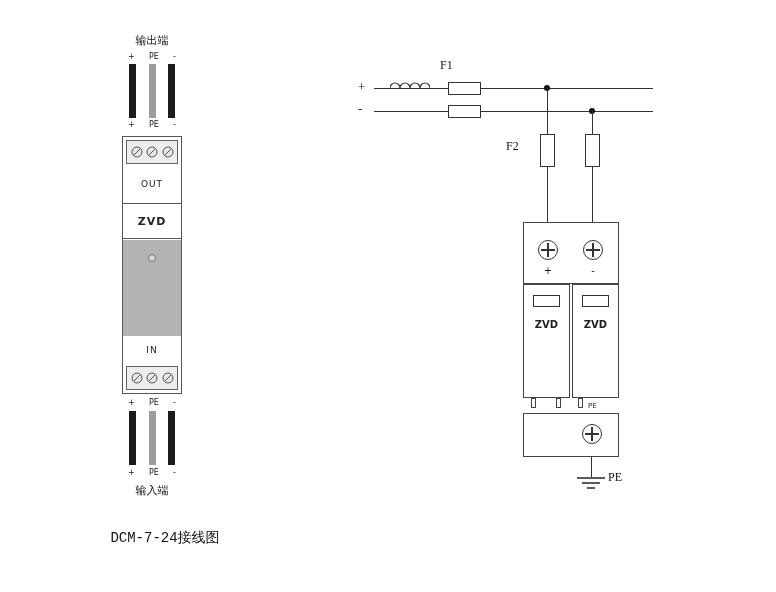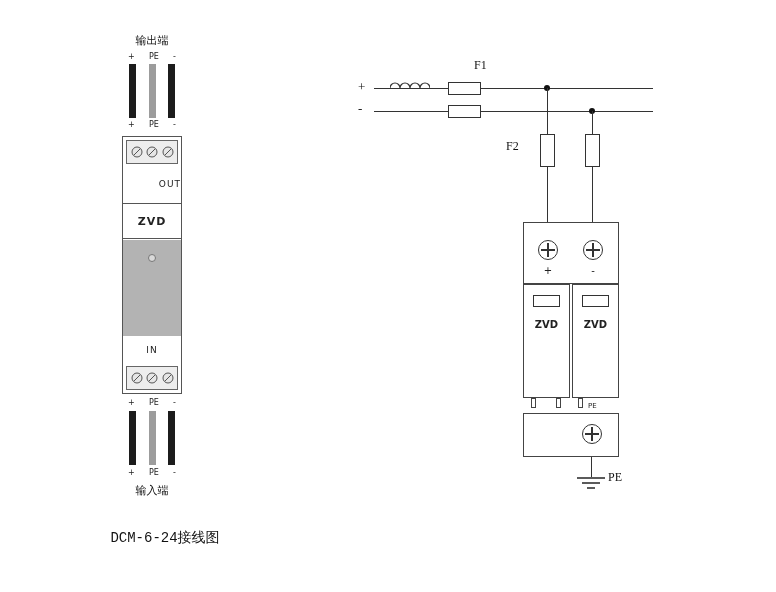--- a/index.html
+++ b/index.html
@@ -64,21 +64,21 @@
             <line x1="3" y1="9" x2="9" y2="3" stroke="#555"></line>
           </svg>
         </span>
       <span>
           <svg width="12" height="12" viewBox="0 0 12 12">
             <circle cx="6" cy="6" r="5" fill="#e6e6e6" stroke="#555"></circle>
             <line x1="3" y1="9" x2="9" y2="3" stroke="#555"></line>
           </svg>
         </span>
     </div>
-    <div class="modtext" style="top:42px; font-size:9px; letter-spacing:1px;text-align:right;">OUT</div>
+    <div class="modtext" style="top:42px; font-size:9px; letter-spacing:1px;">OUT</div>
     <div class="modtext" style="top:66px; height:36px; border-top:1px solid #555; border-bottom:1px solid #555; display:flex; align-items:center; justify-content:center; font-size:11px; font-weight:bold; letter-spacing:1px;">ZVD</div>
     <div class="abs" style="left:0; top:103px; width:100%; height:96px; background:#b3b3b3;">
       <div class="abs" style="left:25px; top:14px; width:8px; height:8px; border-radius:50%; border:1px solid #777; background:#d9d9d9;"></div>
     </div>
     <div class="modtext" style="top:208px; font-size:9px; letter-spacing:1px;">IN</div>
     <div class="termblock" style="left:3px; top:229px; width:52px; height:24px;">
       <span>
           <svg width="12" height="12" viewBox="0 0 12 12">
             <circle cx="6" cy="6" r="5" fill="#e6e6e6" stroke="#555"></circle>
             <line x1="3" y1="9" x2="9" y2="3" stroke="#555"></line>
@@ -112,33 +112,33 @@
   </div>
 
   <div class="trow" style="left:128px; top:469px; width:48px;">
     <span>+</span>
     <span>PE</span>
     <span>-</span>
   </div>
 
   <div class="cjk" style="left:122px; top:483px; width:60px;font-family:Liberation Serif, serif;">输入端</div>
 
-  <div class="cap" style="left:89px; top:529px; width:152px;">DCM-6-24接线图</div>
+  <div class="cap" style="left:89px; top:529px; width:152px;">DCM-7-24接线图</div>
 
   <span class="lbl" style="left:358px; top:79px; font-size:13px;">+</span>
   <span class="lbl" style="left:721px; top:79px; font-size:13px;">+</span>
   <div class="hline" style="left:374px; top:88px; width:342px;"></div>
 
   <div class="abs" style="left:390px; top:79px;">
     <svg width="40" height="10" viewBox="0 0 40 10">
         <path d="M0,9 A5,5 0 0 1 10,9 A5,5 0 0 1 20,9 A5,5 0 0 1 30,9 A5,5 0 0 1 40,9" fill="none" stroke="#333" stroke-width="1.2"></path>
       </svg>
   </div>
 
-  <span class="lbl" style="left:474px; top:58px;">F1</span>
+  <span class="lbl" style="left:440px; top:58px;">F1</span>
   <div class="fuse" style="left:448px; top:82px; width:33px; height:13px;"></div>
 
   <span class="lbl" style="left:358px; top:101px; font-size:13px;">-</span>
   <span class="lbl" style="left:721px; top:101px; font-size:13px;">-</span>
   <div class="hline" style="left:374px; top:111px; width:342px;"></div>
   <div class="fuse" style="left:448px; top:105px; width:33px; height:13px;"></div>
 
   <div class="dot" style="left:544px; top:85px;"></div>
   <div class="vline" style="left:547px; top:88px; height:134px;"></div>
   <div class="dot" style="left:589px; top:108px;"></div>

